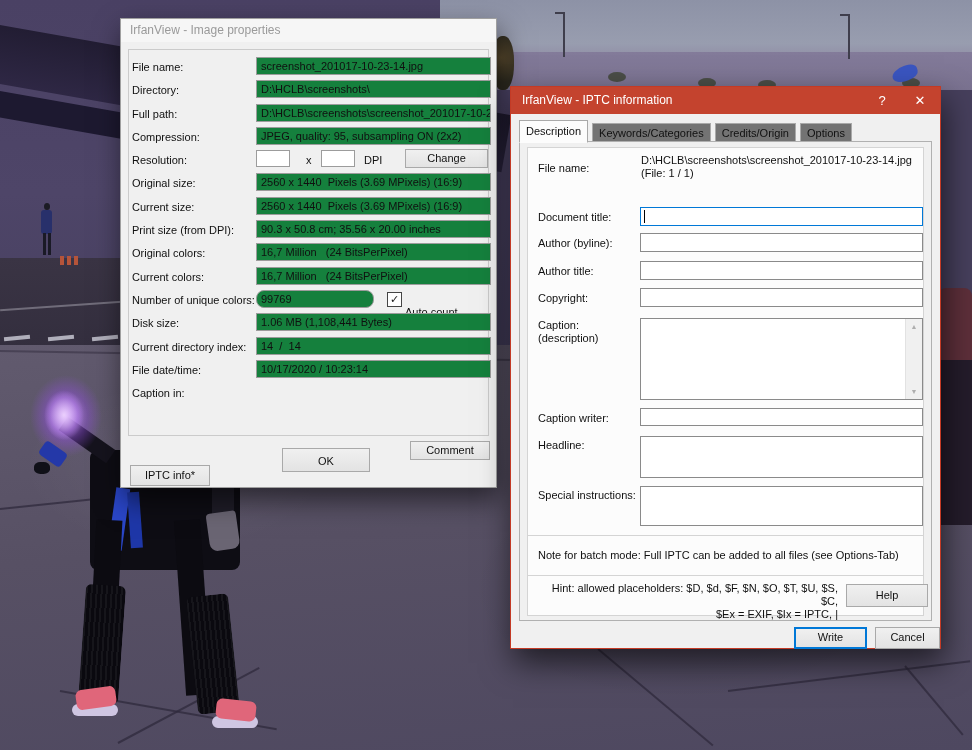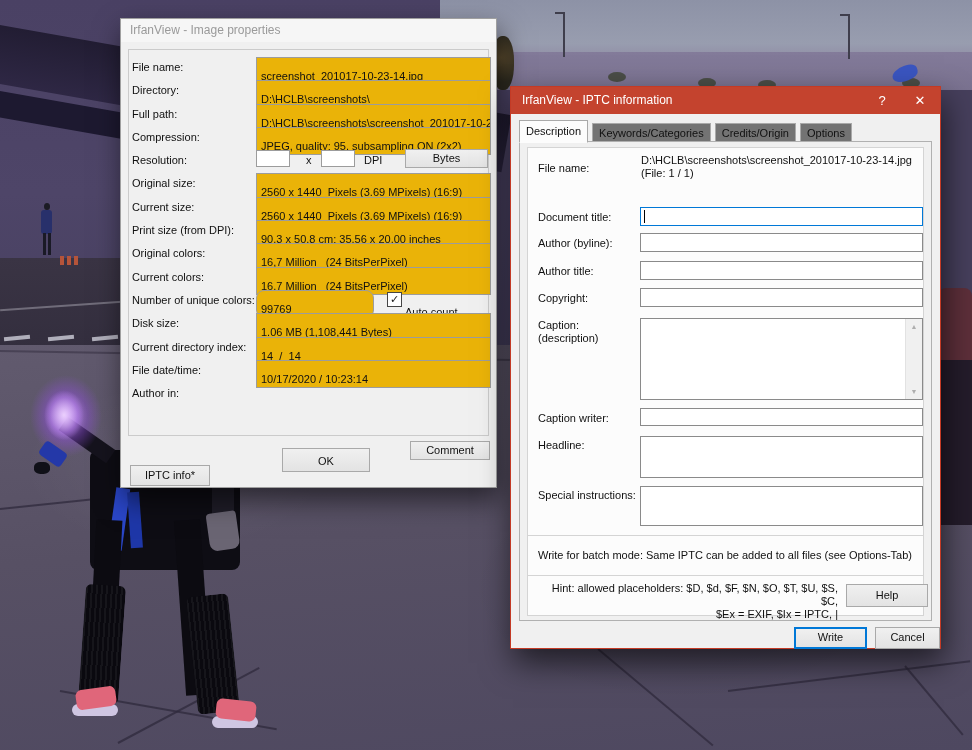--- a/index.html
+++ b/index.html
@@ -72,22 +72,22 @@
   .btn{position:absolute;background:linear-gradient(180deg,#f0f0f0,#e3e3e3);border:1px solid #a9a9a9;
     text-align:center;font-size:11px;color:#111;box-sizing:border-box;}
   
   .props{position:absolute;left:120px;top:18px;width:377px;height:470px;background:#f0f0f0;
     border:1px solid #9f9f9f;box-shadow:3px 12px 26px rgba(0,0,0,.55);box-sizing:border-box;font-size:11px;}
   .props-title{height:23px;line-height:23px;padding-left:9px;color:#9a9a9a;font-size:12px;background:#f6f6f6;}
   .props-group{position:absolute;left:7px;top:30px;width:359px;height:385px;border:1px solid #cbcbcb;}
   .prows{position:absolute;left:0;top:38px;width:100%;}
   .prow{position:relative;height:23.3px;}
   .plabel{position:absolute;left:11px;top:4px;color:#101010;}
-  .pval{position:absolute;left:135px;top:0;width:229px;height:15px;background:#eab308;border:1px solid #9c9c9c;
-    line-height:15px;padding:11px 0 0 4px;white-space:pre;overflow:hidden;color:#101010;}
+  .pval{position:absolute;left:135px;top:0;width:229px;height:15px;background:#15803d;border:1px solid #9c9c9c;
+    line-height:15px;padding:1px 0 0 4px;white-space:pre;overflow:hidden;color:#101010;}
   .res-in{position:absolute;top:0;width:34px;height:17px;background:#fff;border:1px solid #9c9c9c;box-sizing:border-box;}
   .chk{position:absolute;left:266px;top:2px;width:13px;height:13px;background:#fff;border:1px solid #454545;
     line-height:12px;text-align:center;font-size:11px;color:#1a1a1a;}
   
   .iptc{position:absolute;left:510px;top:86px;width:431px;height:563px;background:#f0f0f0;
     border:1px solid #c33a25;box-shadow:3px 14px 30px rgba(0,0,0,.6);box-sizing:border-box;font-size:11px;}
   .iptc-title{height:27px;background:#c4432e;color:#fff;font-size:12px;line-height:27px;padding-left:11px;position:relative;}
   .tb-btn{position:absolute;top:0;height:27px;width:40px;text-align:center;line-height:27px;font-size:13px;color:#fff;}
   .tb-help{right:38px;} .tb-close{right:0;}
   .tabs{position:absolute;left:8px;top:33px;height:22px;}
@@ -201,21 +201,21 @@
     <div class="prow">
       <span class="plabel">Compression:</span>
       <div class="pval">JPEG, quality: 95, subsampling ON (2x2)</div>
     </div>
     <div class="prow">
       <span class="plabel">Resolution:</span>
       <input class="res-in" style="left: 135px;" value="">
       <span class="plabel" style="left:185px;">x</span>
       <input class="res-in" style="left: 200px;" value="">
       <span class="plabel" style="left:243px;">DPI</span>
-      <div class="btn" style="left:284px;top:-1px;width:83px;height:19px;line-height:17px;">Bytes</div>
+      <div class="btn" style="left:284px;top:-1px;width:83px;height:19px;line-height:17px;">Change</div>
     </div>
     <div class="prow">
       <span class="plabel">Original size:</span>
       <div class="pval">2560 x 1440  Pixels (3.69 MPixels) (16:9)</div>
     </div>
     <div class="prow">
       <span class="plabel">Current size:</span>
       <div class="pval">2560 x 1440  Pixels (3.69 MPixels) (16:9)</div>
     </div>
     <div class="prow">
@@ -244,21 +244,21 @@
     </div>
     <div class="prow">
       <span class="plabel">Current directory index:</span>
       <div class="pval">14  /  14</div>
     </div>
     <div class="prow">
       <span class="plabel">File date/time:</span>
       <div class="pval">10/17/2020 / 10:23:14</div>
     </div>
     <div class="prow">
-      <span class="plabel">Author in:</span>
+      <span class="plabel">Caption in:</span>
     </div>
   </div>
   <div class="btn" style="left:289px;top:422px;width:80px;height:19px;line-height:17px;">Comment</div>
   <div class="btn" style="left:161px;top:429px;width:88px;height:24px;line-height:24px;">OK</div>
   <div class="btn" style="left:9px;top:446px;width:80px;height:21px;line-height:19px;">IPTC info*</div>
 </div>
 
 <div class="iptc">
   <div class="iptc-title">
     <span>IrfanView - IPTC information</span>
@@ -303,21 +303,21 @@
       <span class="ilabel" style="top:264px;">Caption writer:</span>
       <div class="ifield" style="top:260px;height:18px;"></div>
 
       <span class="ilabel" style="top:291px;">Headline:</span>
       <div class="iarea" style="top:288px;height:42px;"></div>
 
       <span class="ilabel" style="top:341px;">Special instructions:</span>
       <div class="iarea" style="top:338px;height:40px;"></div>
     </div>
     <div class="ibox box-note">
-      <div class="note-text">Write for batch mode: Same IPTC can be added to all files (see Options-Tab)</div>
+      <div class="note-text">Note for batch mode: Full IPTC can be added to all files (see Options-Tab)</div>
     </div>
     <div class="ibox box-hint">
       <div class="hint-text">
         <div>Hint: allowed placeholders: $D, $d, $F, $N, $O, $T, $U, $S, $C,</div>
         <div>$Ex = EXIF, $Ix = IPTC, |</div>
       </div>
       <div class="btn" style="left:318px;top:8px;width:82px;height:23px;line-height:21px;">Help</div>
     </div>
   </div>
   <div class="btn write-btn">Write</div>

